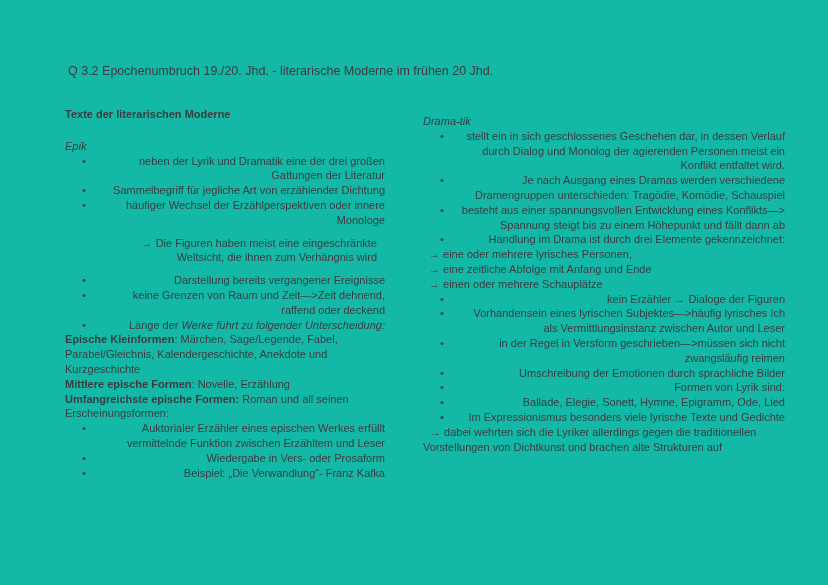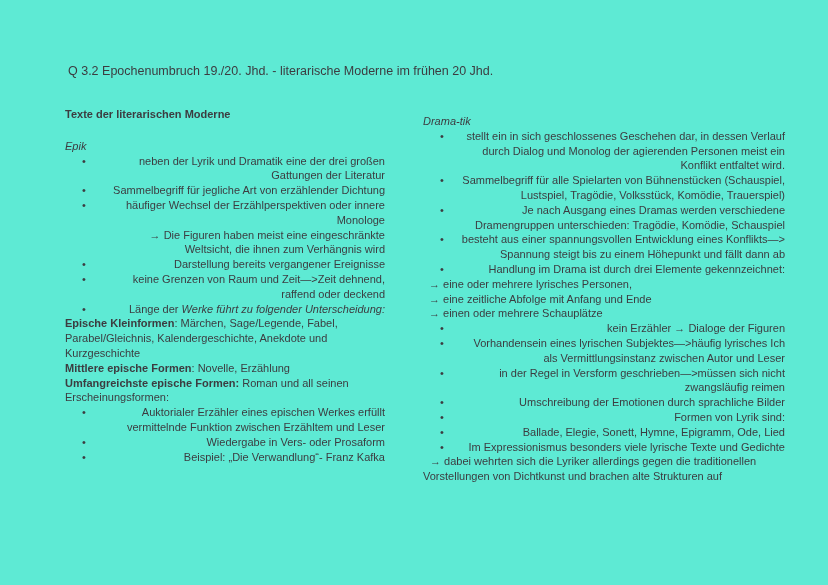--- a/index.html
+++ b/index.html
@@ -1,20 +1,20 @@
 <!DOCTYPE html>
 <html lang="de"><head>
 <meta charset="utf-8">
 <style>
   html, body { margin: 0; padding: 0; background: #ffffff; }
   .page {
     position: relative;
     width: 828px;
     height: 585px;
-    background: #5eead4;
+    background: #14b8a6;
     font-family: "Liberation Sans", sans-serif;
     color: #3c3c40;
     overflow: hidden;
   }
   .doc-title {
     position: absolute;
     left: 68px;
     top: 63px;
     font-size: 12.5px;
     line-height: 17px;
@@ -33,21 +33,21 @@
   .section-title { margin: 0; }
   .section-title .st-text { font-style: italic; }
   .mt-gap { margin-top: 8px !important; }
 
   ul.bullets { list-style: none; margin: 0; padding: 0; text-align: right; }
   ul.bullets > li { position: relative; padding-left: 35px; }
   ul.bullets > li::before { content: "\2022"; position: absolute; left: 17px; top: 0; }
   .col-right ul.bullets > li { padding-left: 36px; }
   .col-right ul.bullets > li::before { left: 17px; }
 
-  .sub-arrow { margin: 0; }          
+  .sub-arrow { margin: 8px; }          
   .arrow-line { padding-left: 6px; } 
   .arrow-hang { text-indent: 7px; }  
 
   em { font-style: italic; }
   strong { font-weight: bold; }
 </style>
 </head>
 <body>
 
 <div class="page">
@@ -103,23 +103,20 @@
   <div class="col col-right">
     <p class="section-title">
       <span class="st-text">Drama-tik</span>
     </p>
 
     <ul class="bullets">
       <li>
         <span>stellt ein in sich geschlossenes Geschehen dar, in dessen Verlauf durch Dialog und Monolog der agierenden Personen meist ein Konflikt entfaltet wird.</span>
       </li>
       <li>
-        <span>Sammelbegriff für alle Spielarten von Bühnenstücken (Schauspiel, Lustspiel, Tragödie, Volksstück, Komödie, Trauerspiel)</span>
-      </li>
-      <li>
         <span>Je nach Ausgang eines Dramas werden verschiedene Dramengruppen unterschieden: Tragödie, Komödie, Schauspiel</span>
       </li>
       <li>
         <span>besteht aus einer spannungsvollen Entwicklung eines Konflikts—&gt; Spannung steigt bis zu einem  Höhepunkt und fällt dann ab</span>
       </li>
       <li>
         <span>Handlung im Drama ist durch drei Elemente gekennzeichnet:</span>
       </li>
     </ul>
 

